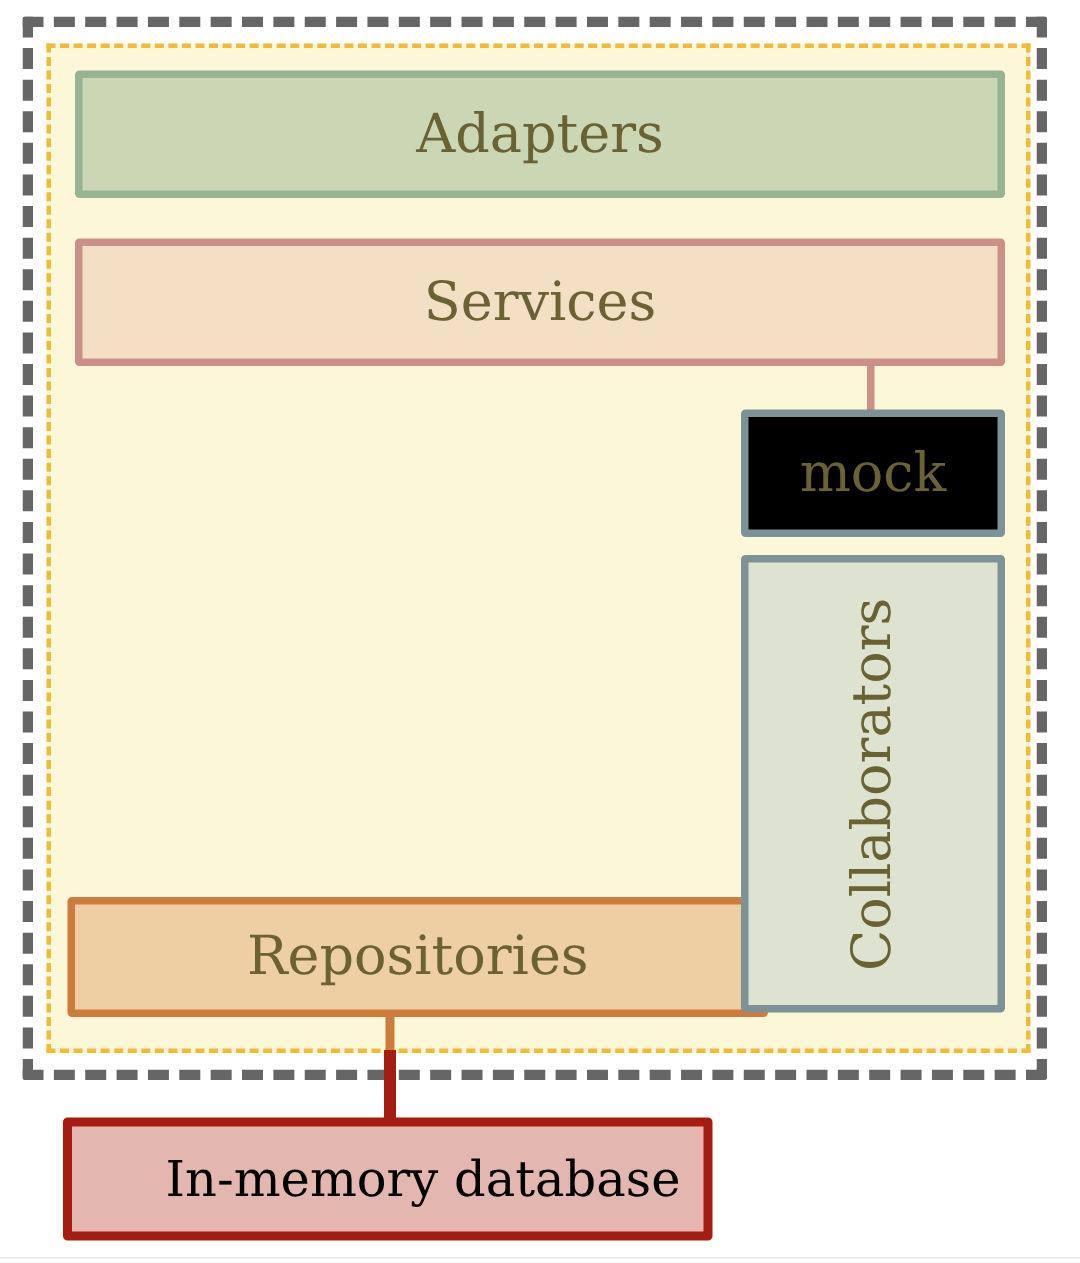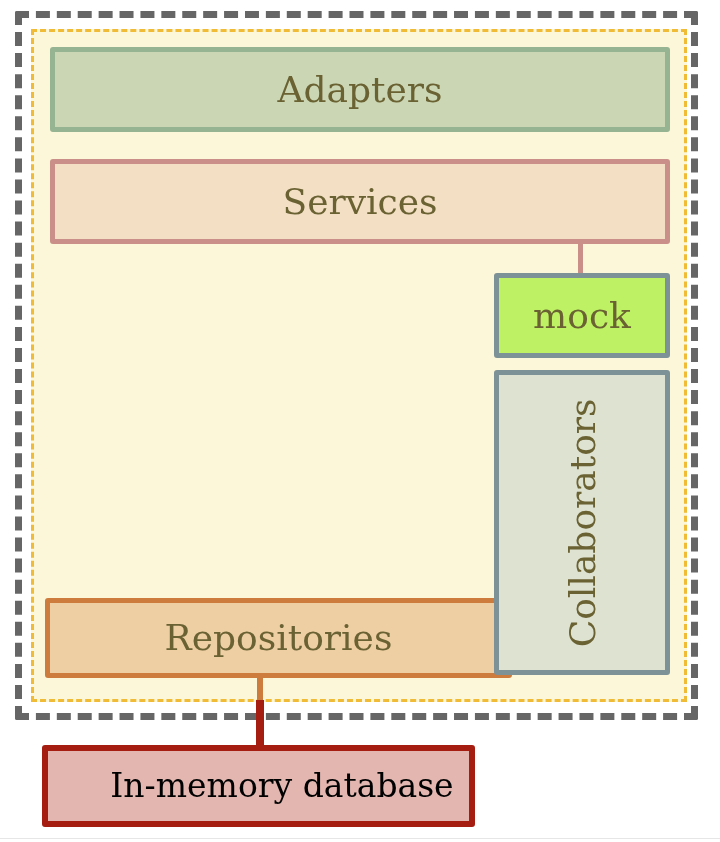--- a/index.html
+++ b/index.html
@@ -120,21 +120,21 @@
     color: #6b6233;
     font-size: 36px;
   }
 
   
   .node-mock {
     left: 494px;
     top: 273px;
     width: 176px;
     height: 85px;
-    background: #bef264;
+    background: #000000;
     border: 5px solid #7d9296;
     border-radius: 3px;
   }
   .node-mock .node-label {
     color: #6b6233;
     font-size: 36px;
   }
 
   
   .node-collaborators {

